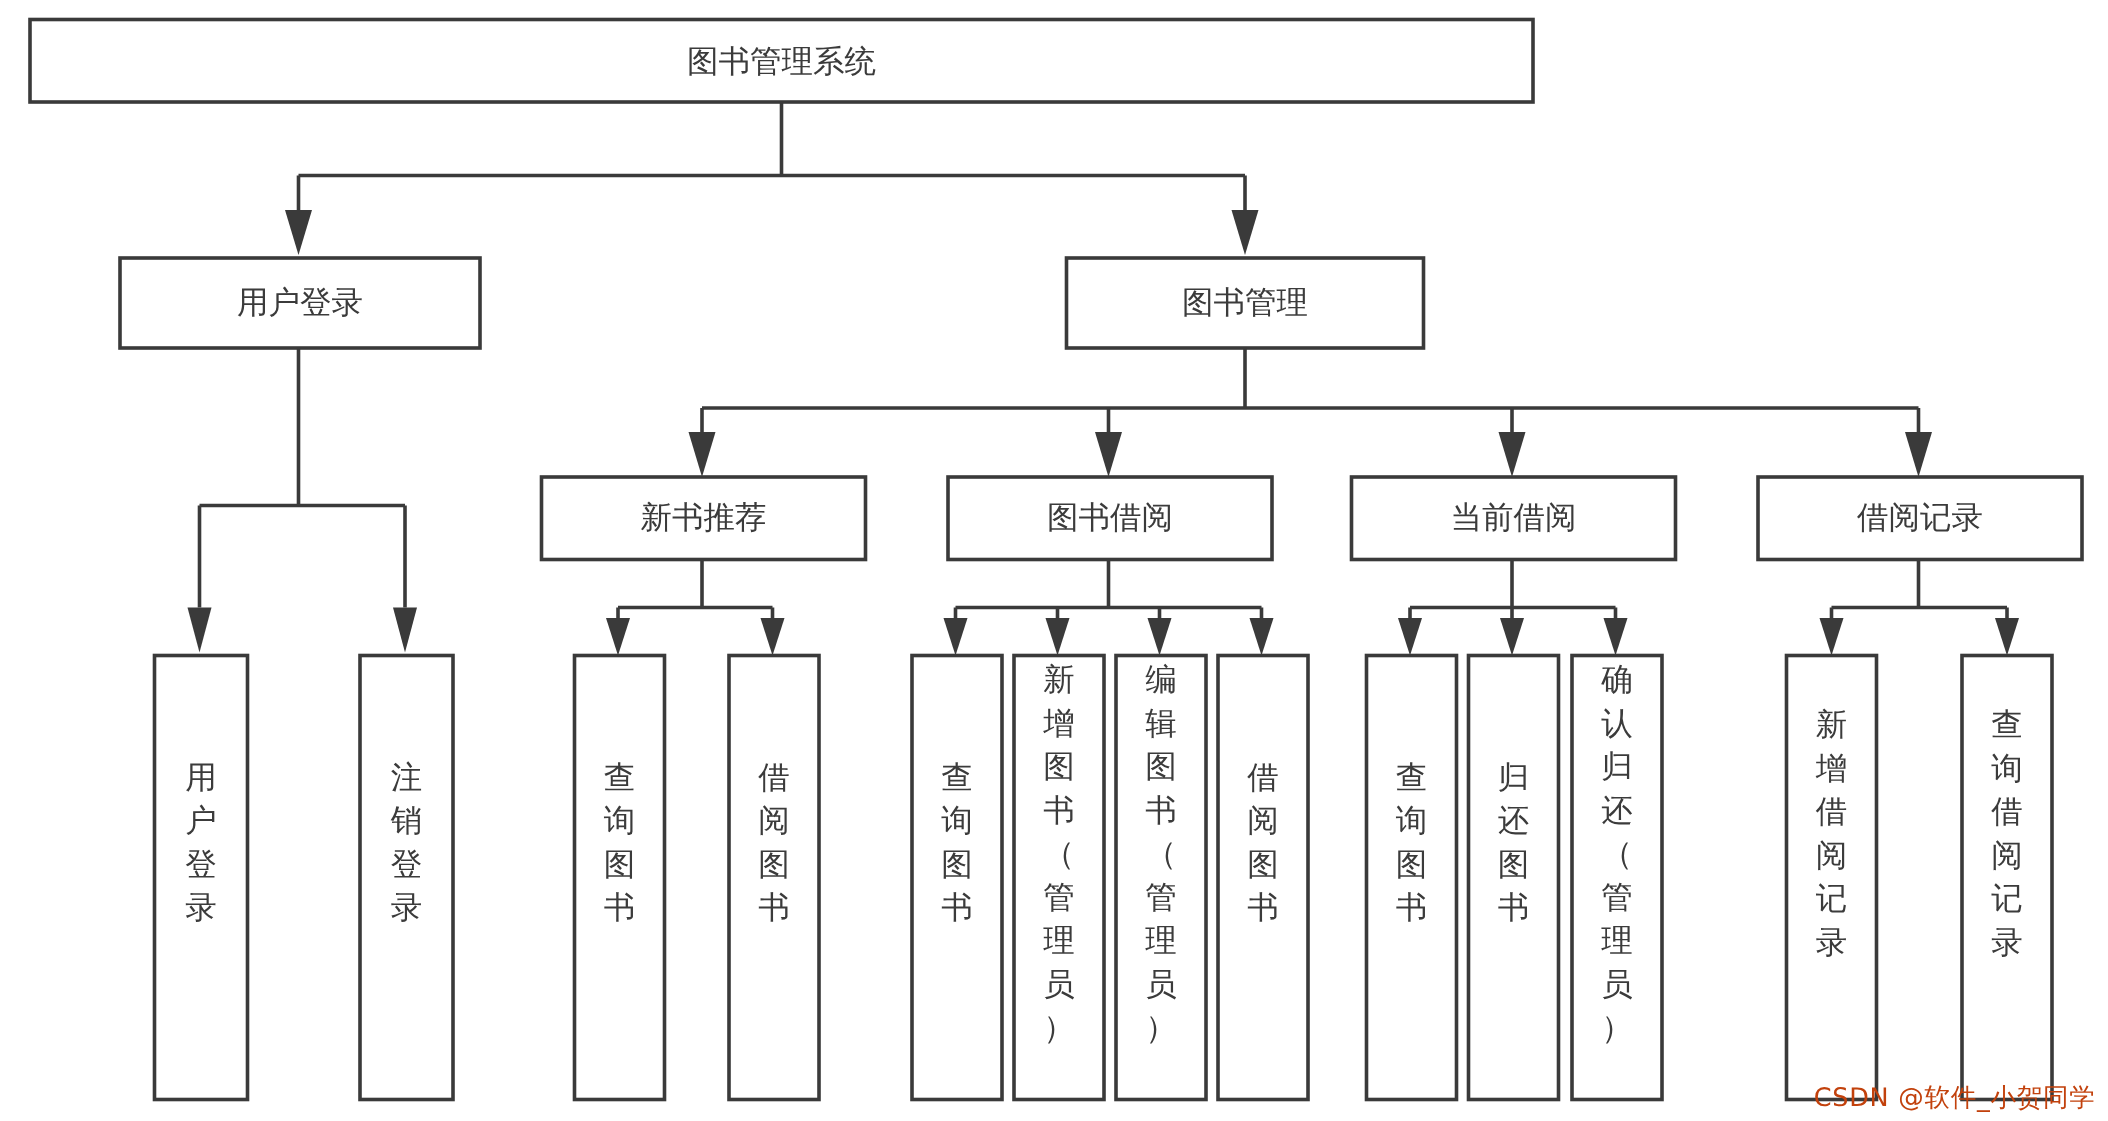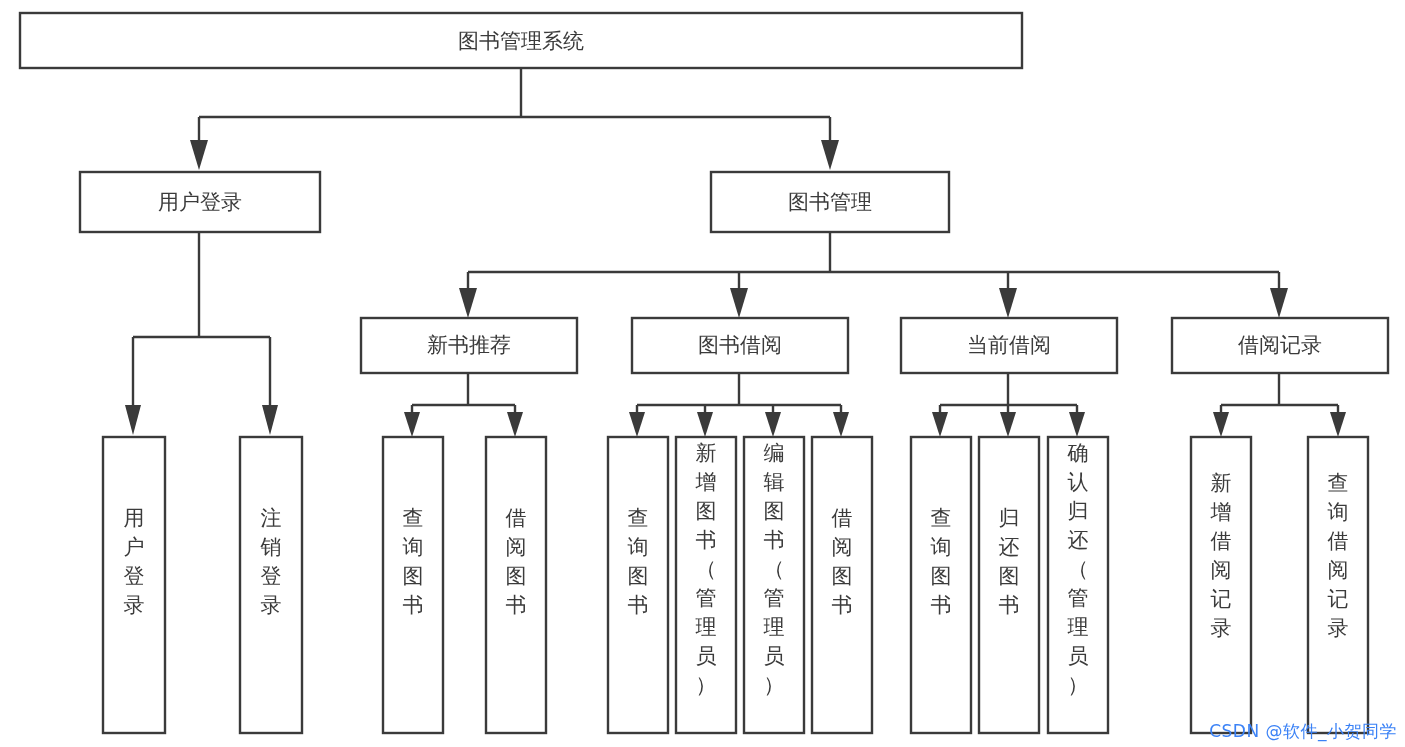--- a/index.html
+++ b/index.html
@@ -52,21 +52,21 @@
     font-size: 21px;
     fill: #3b3b3b;
     text-anchor: middle;
   }
   .watermark {
     position: absolute;
     right: 8px;
     bottom: 4px;
     font-family: "DejaVu Sans", "Liberation Sans", sans-serif;
     font-size: 17px;
-    color: #3b82f6;
+    color: #c2410c;
     white-space: nowrap;
     letter-spacing: 0.5px;
   }
 </style>
 </head>
 <body>
 
 <div id="diagram-root">
 
   <svg class="diagram-svg" viewBox="0 0 1405 747" xmlns="http://www.w3.org/2000/svg">

